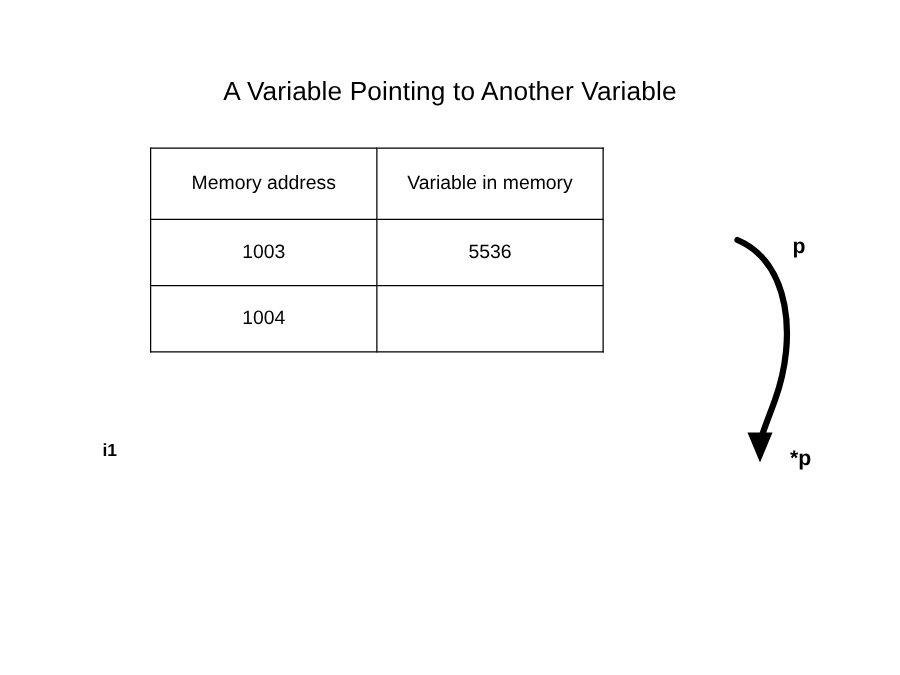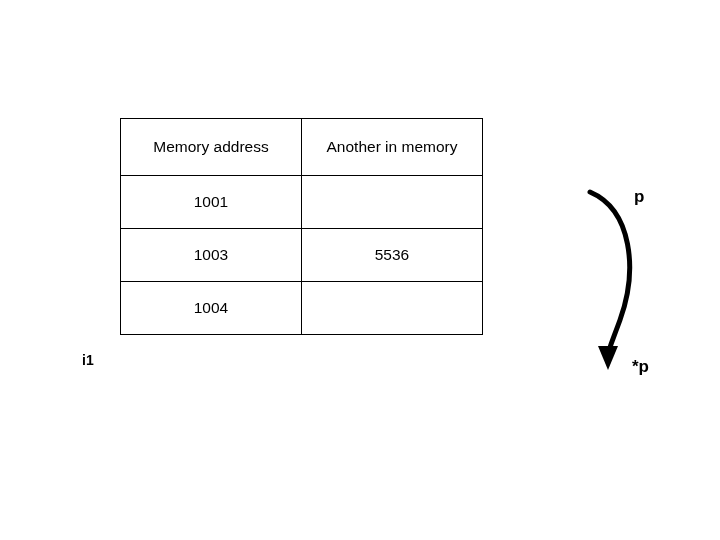--- a/index.html
+++ b/index.html
@@ -96,34 +96,31 @@
     top: 170px;
     width: 120px;
     height: 210px;
   }
 </style>
 </head>
 <body>
 
 <div id="slide">
 
+  <div id="title">A Variable Pointing to Another Variable</div>
 
   <div id="table-wrap">
     <table class="memtable">
       <thead>
         <tr>
           <th class="col-addr">Memory address</th>
-          <th class="col-val">Another in memory</th>
+          <th class="col-val">Variable in memory</th>
         </tr>
       </thead>
       <tbody>
-        <tr>
-          <td class="col-addr">1001</td>
-          <td class="col-val"></td>
-        </tr>
         <tr>
           <td class="col-addr">1003</td>
           <td class="col-val">5536</td>
         </tr>
         <tr>
           <td class="col-addr">1004</td>
           <td class="col-val"></td>
         </tr>
       </tbody>
     </table>

